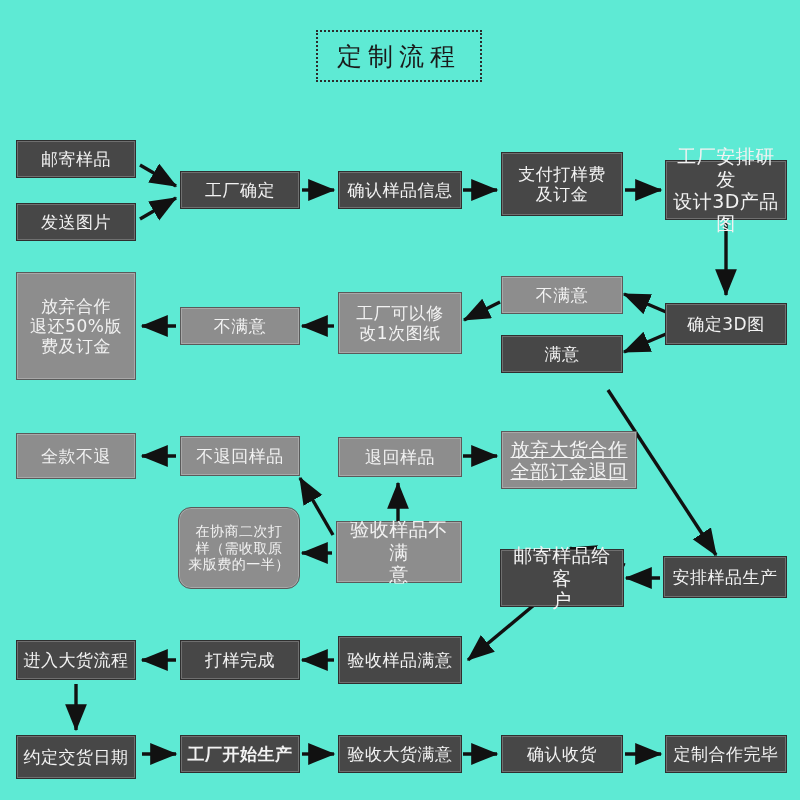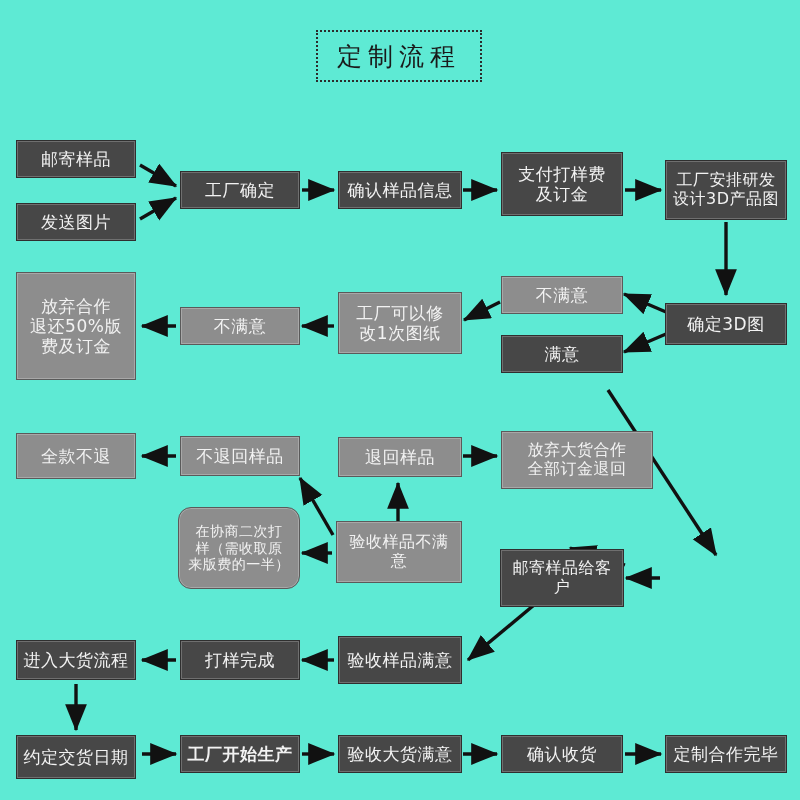--- a/index.html
+++ b/index.html
@@ -26,21 +26,21 @@
     line-height:1.18;
     font-size:17px;
     letter-spacing:0.5px;
     padding:2px 4px;
     white-space:pre-line;
   }
   .dark{background:#474747;border:1.5px solid #2f2f2f;
         box-shadow:0 0 0 1px #6f6f6f inset;}
   .light{background:#8d8d8d;border:1.5px solid #5a5a5a;
          box-shadow:0 0 0 1px #a8a8a8 inset;}
-  .node.small{font-size:16px;}
+  .node.small{font-size:19px;}
   .node.tiny{font-size:14px;border-radius:13px;}
 
   svg.arrows{position:absolute;left:0;top:0;width:800px;height:800px;
              pointer-events:none;}
 </style>
 </head>
 <body>
 
 <div id="stage">
 
@@ -134,33 +134,34 @@
   <div class="node dark" style="left:501px;top:335px;width:122px;height:38px;">满意</div>
 
   <div class="node dark" style="left:665px;top:303px;width:122px;height:42px;">确定3D图</div>
 
   <div class="node light" style="left:16px;top:433px;width:120px;height:46px;">全款不退</div>
 
   <div class="node light" style="left:180px;top:436px;width:120px;height:40px;">不退回样品</div>
 
   <div class="node light" style="left:338px;top:437px;width:124px;height:40px;">退回样品</div>
 
-  <div class="node light small" style="left:501px;top:431px;width:152px;height:58px;">放弃大货合作
+  <div class="node light small" style="left:501px;top:431px;width:136px;height:58px;text-decoration:underline;">放弃大货合作
 全部订金退回</div>
 
   <div class="node light tiny" style="left:178px;top:507px;width:122px;height:82px;">在协商二次打
 样（需收取原
 来版费的一半）</div>
 
   <div class="node light small" style="left:336px;top:521px;width:126px;height:62px;">验收样品不满
 意</div>
 
   <div class="node dark small" style="left:500px;top:549px;width:124px;height:58px;">邮寄样品给客
 户</div>
 
+  <div class="node dark" style="left:663px;top:556px;width:124px;height:42px;">安排样品生产</div>
 
   <div class="node dark" style="left:16px;top:640px;width:120px;height:40px;">进入大货流程</div>
 
   <div class="node dark" style="left:180px;top:640px;width:120px;height:40px;">打样完成</div>
 
   <div class="node dark" style="left:338px;top:636px;width:124px;height:48px;">验收样品满意</div>
 
   <div class="node dark" style="left:16px;top:735px;width:120px;height:44px;">约定交货日期</div>
 
   <div class="node dark" style="left:180px;top:735px;width:120px;height:38px;font-weight:bold;">工厂开始生产</div>

